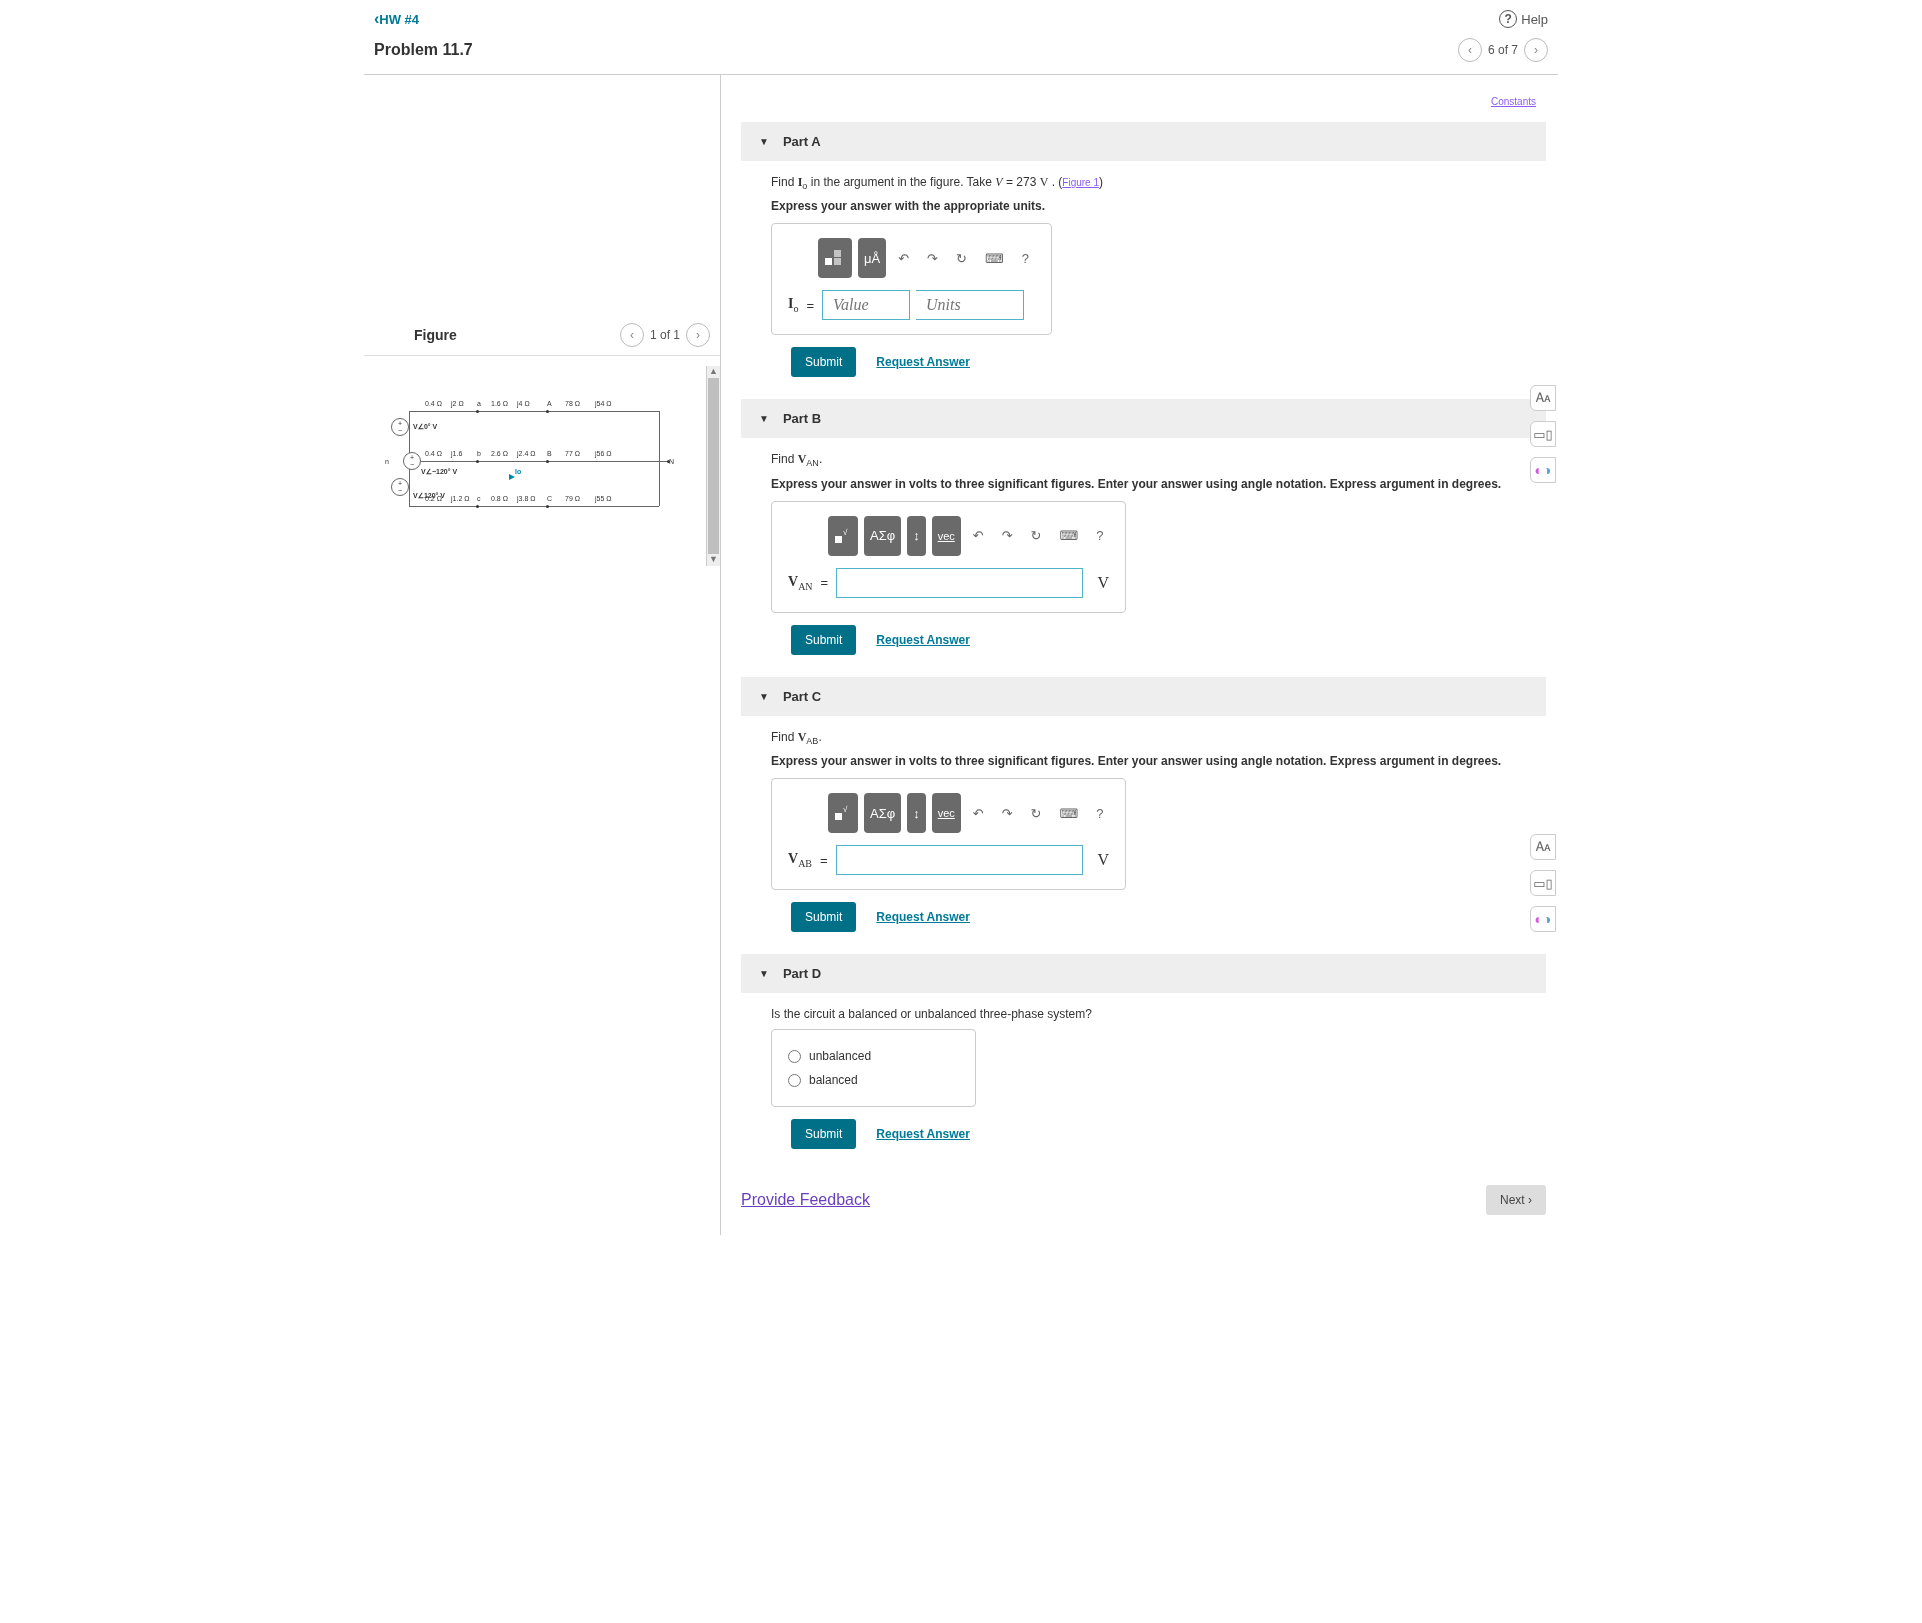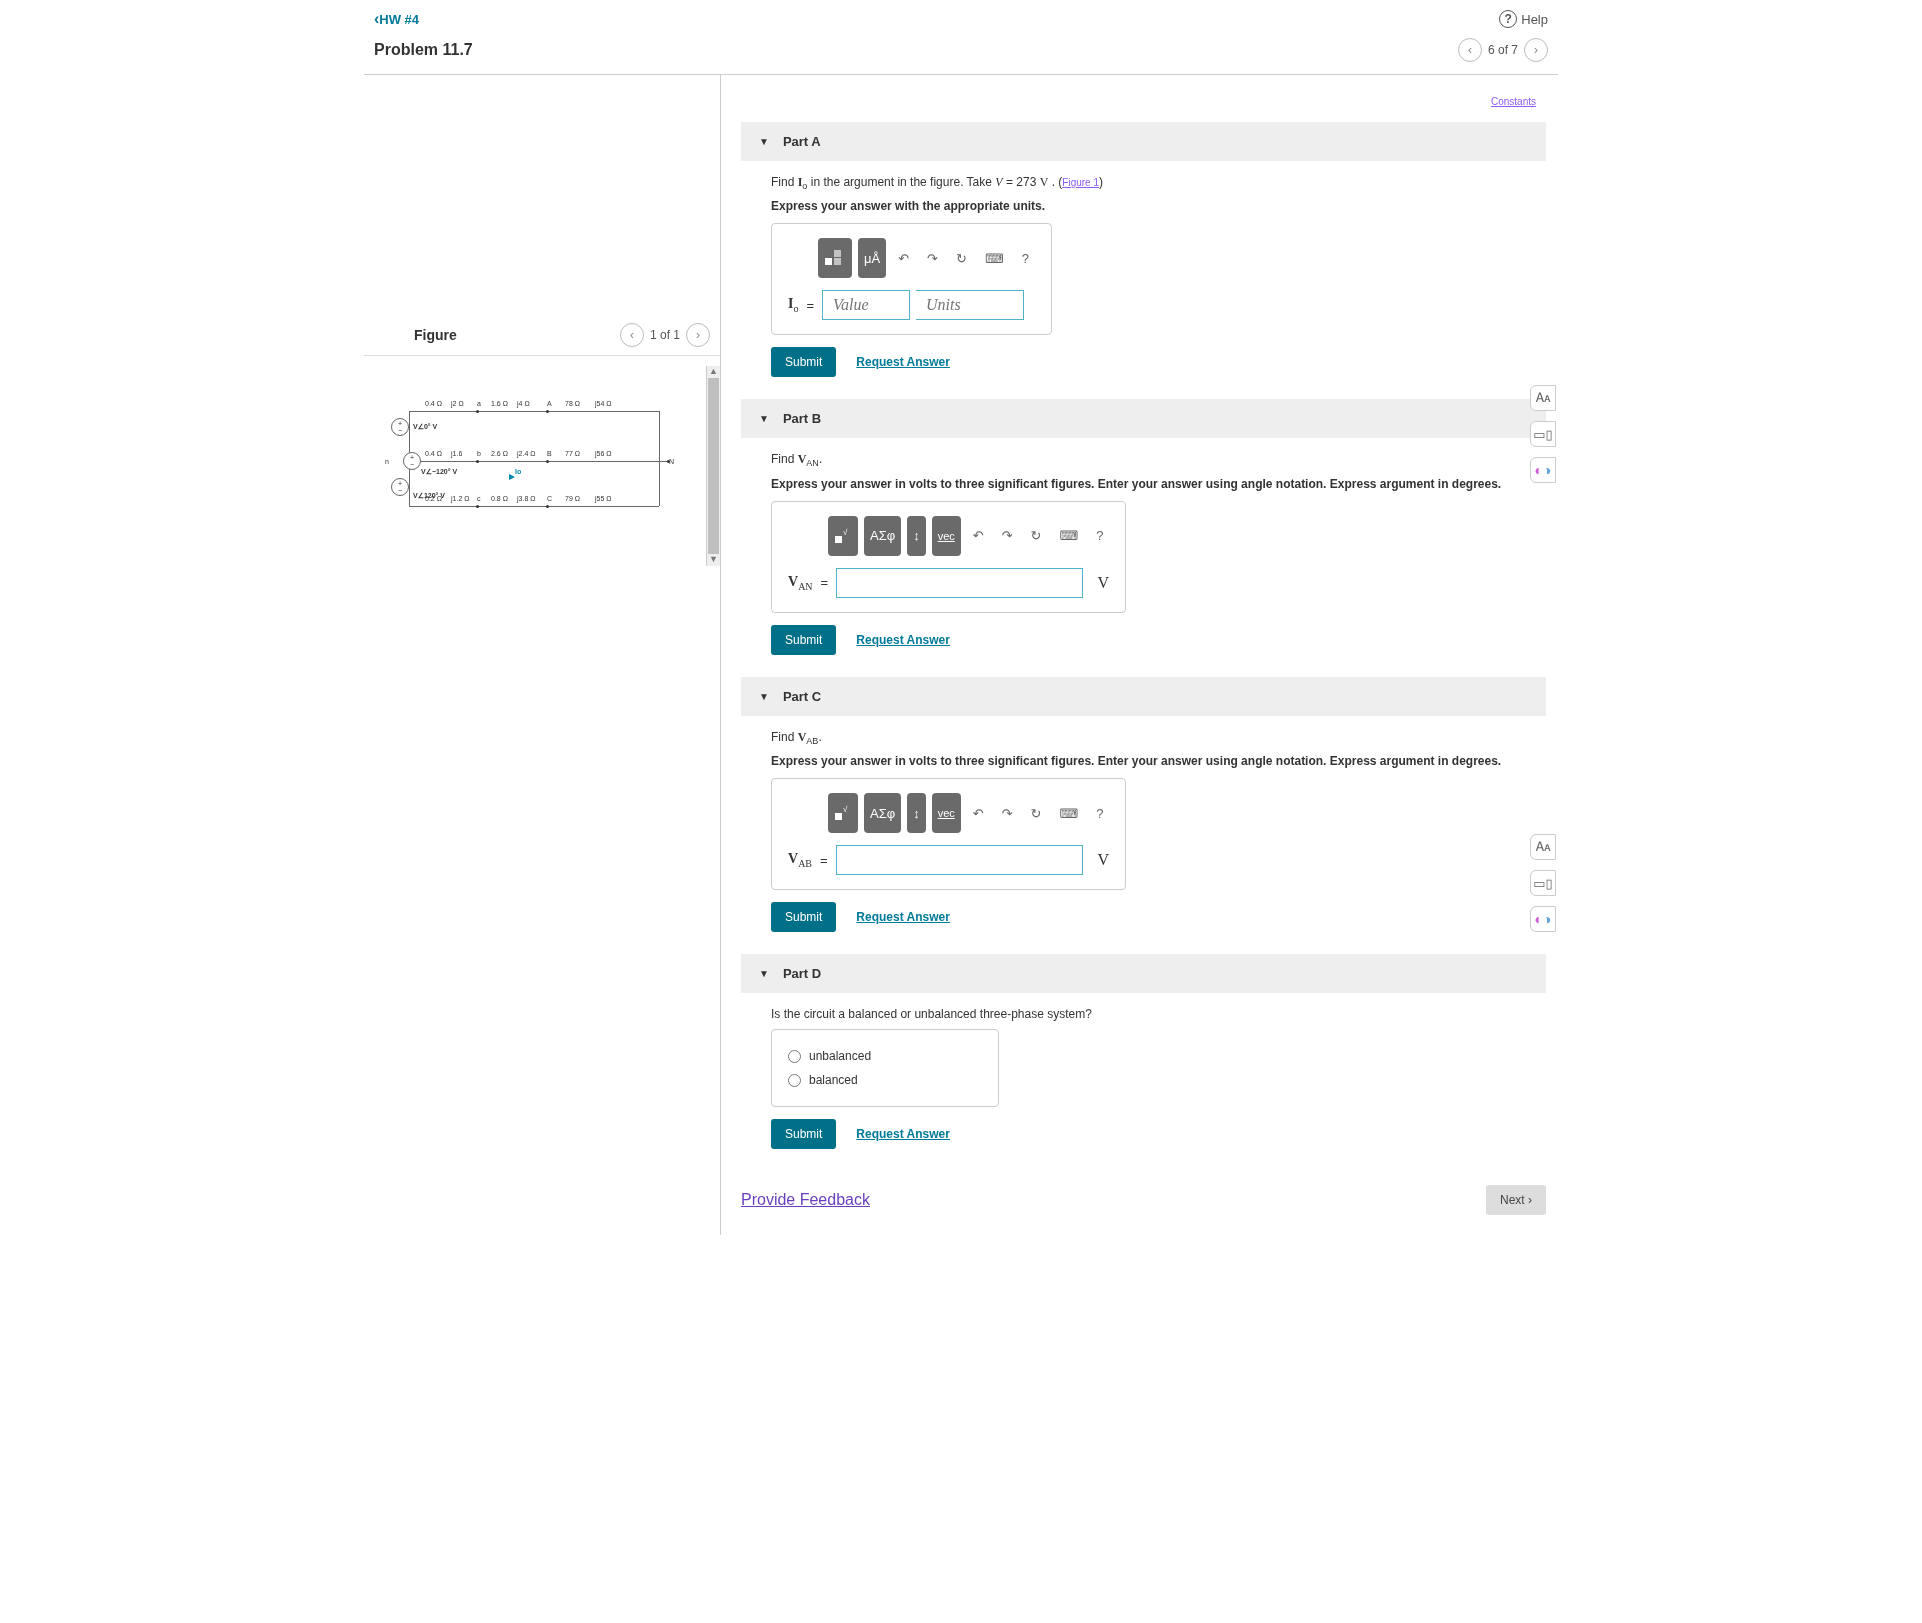--- a/index.html
+++ b/index.html
@@ -60,24 +60,24 @@
 .var-label { font-family: 'Times New Roman', serif; font-weight: bold; font-size: 14px; }
 .var-label .sub { font-weight: normal; font-size: 10px; }
 .eq { font-size: 13px; margin: 0 2px; }
 .answer-input { height: 30px; border: 1px solid #4fb4c9; font-family: 'Times New Roman', serif; font-style: italic; font-size: 16px; padding: 0 10px; color: #888; }
 .answer-input.value { width: 88px; }
 .answer-input.units { width: 108px; border-left: none; }
 .answer-input.full { width: 280px; }
 .unit-suffix { font-family: 'Times New Roman', serif; font-size: 16px; margin-left: 8px; }
 
 .actions { display: flex; align-items: center; gap: 20px; }
-.submit-btn { background: #007088; color: #fff; border: none; padding: 8px 14px; border-radius: 3px; cursor: pointer; font-size: 12px; }
+.submit-btn { background: #007088; color: #fff; border: none; padding: 8px 14px; border-radius: 3px; cursor: pointer; font-size: 12px; margin-left: 20px; }
 .request-link { color: #007a99; text-decoration: underline; font-weight: bold; cursor: pointer; font-size: 12px; }
 
-.radio-box { border: 1px solid #ccc; border-radius: 4px; padding: 14px 16px; margin-bottom: 12px; width: 228px; }
+.radio-box { border: 1px solid #ccc; border-radius: 4px; padding: 14px 16px; margin-bottom: 12px; width: 205px; }
 .radio-row { display: flex; align-items: center; gap: 8px; padding: 5px 0; font-size: 12px; }
 .radio-row input { cursor: pointer; }
 .radio-row label { cursor: pointer; }
 .feedback-link { color: #6a3fbf; text-decoration: underline; cursor: pointer; font-size: 16px; }
 .next-btn { background: #ddd; border: none; padding: 8px 14px; border-radius: 3px; cursor: pointer; font-size: 12px; color: #444; }
 
 
 .float-stack { position: absolute; right: 2px; display: flex; flex-direction: column; gap: 10px; }
 .float-stack.s1 { top: 385px; }
 .float-stack.s2 { top: 834px; }

